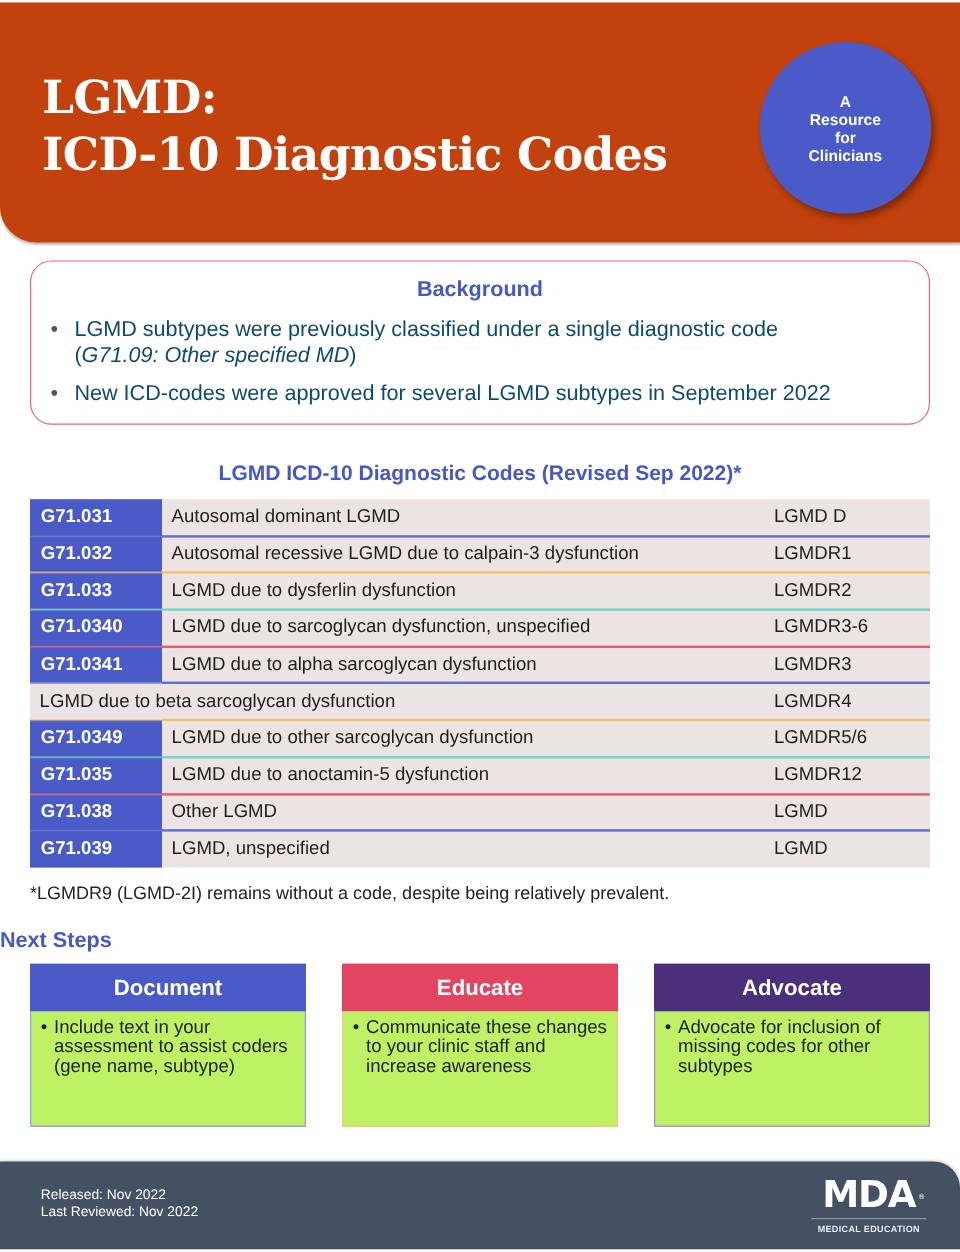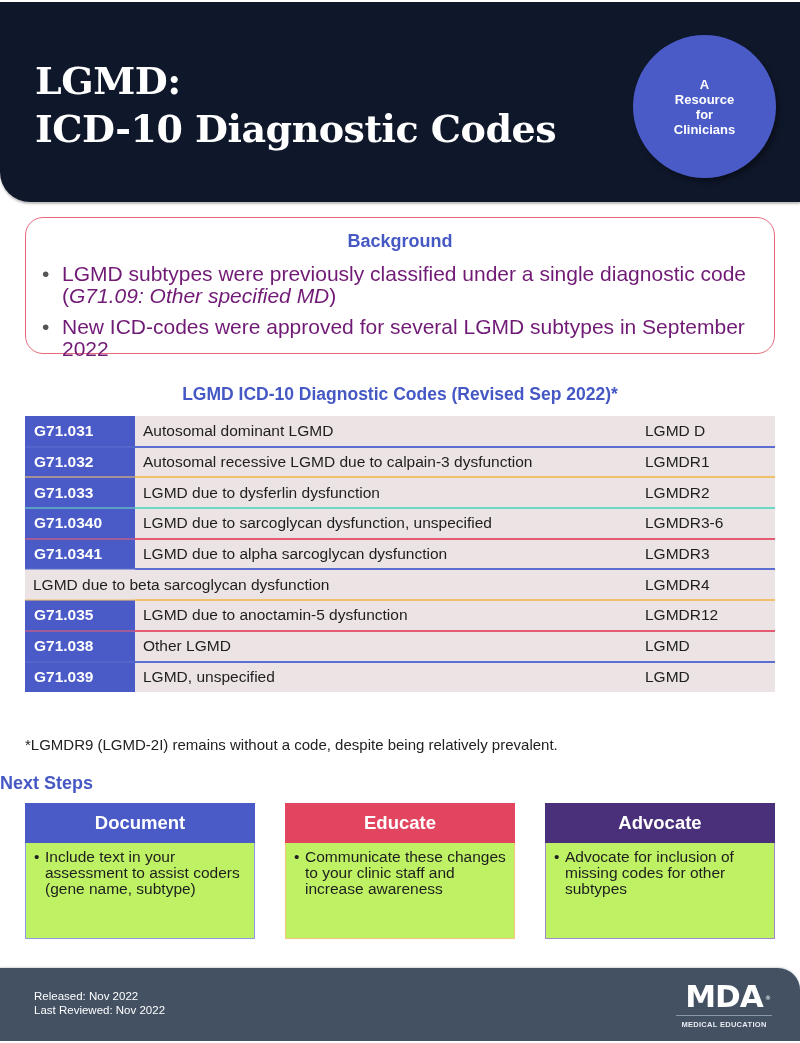--- a/index.html
+++ b/index.html
@@ -1,21 +1,21 @@
 <!DOCTYPE html>
 <html><head>
 <meta charset="utf-8">
 <style>
   * { box-sizing: border-box; margin: 0; padding: 0; }
   html, body { width: 800px; height: 1043px; background: #ffffff; overflow: hidden; }
   body { position: relative; font-family: "Liberation Sans", sans-serif; color: #222; }
 
   .header {
     position: absolute; left: 0; top: 2px; width: 800px; height: 200px;
-    background: #0f172a;
+    background: #c2410c;
     border-bottom-left-radius: 30px;
     box-shadow: 0 2px 2px rgba(0,0,0,0.25);
   }
   .title {
     position: absolute; left: 35px; top: 55px;
     font-family: "DejaVu Serif", "Liberation Serif", serif;
     font-weight: bold; color: #ffffff; font-size: 38px; line-height: 48px;
     letter-spacing: -0.5px;
   }
   .badge {
@@ -28,21 +28,21 @@
 
   .bg-box {
     position: absolute; left: 25px; top: 217px; width: 750px; height: 137px;
     border: 1.5px solid #e56a7c; border-radius: 18px; background: #fff;
   }
   .bg-title {
     position: absolute; left: 0; top: 13px; width: 100%; text-align: center;
     color: #4558c4; font-weight: bold; font-size: 18px;
   }
   .bg-list { position: absolute; left: 14px; top: 45px; right: 14px; list-style: none; }
-  .bg-list li { position: relative; padding-left: 22px; font-size: 21px; color: #701a75; line-height: 22px; margin-bottom: 9px; }
+  .bg-list li { position: relative; padding-left: 22px; font-size: 18px; color: #0c4a6e; line-height: 22px; margin-bottom: 9px; }
   .bg-list li::before { content: "•"; position: absolute; left: 2px; top: 0; color: #555; }
   .bg-list em { font-style: italic; }
 
   .table-title {
     position: absolute; left: 0; top: 384px; width: 800px; text-align: center;
     color: #4558c4; font-weight: bold; font-size: 17.5px;
   }
   .codes-table { position: absolute; left: 25px; top: 416px; width: 750px; }
   .row { position: relative; height: 30.7px; display: flex; background: #ece3e4; }
   .row .code {
@@ -154,20 +154,27 @@
       <div class="divider" style="background: rgb(91, 111, 208);"></div>
       <div class="divider-code" style="background: rgb(91, 111, 208);"></div>
     </div>
     <div class="row">
       <div class="desc">LGMD due to beta sarcoglycan dysfunction</div>
       <div class="sub">LGMDR4</div>
       <div class="divider" style="background: rgb(240, 192, 106);"></div>
       <div class="divider-code" style="background: rgb(240, 192, 106);"></div>
     </div>
     <div class="row">
+      <div class="code">G71.0349</div>
+      <div class="desc">LGMD due to other sarcoglycan dysfunction</div>
+      <div class="sub">LGMDR5/6</div>
+      <div class="divider" style="background: rgb(110, 216, 198);"></div>
+      <div class="divider-code" style="background: rgb(110, 216, 198);"></div>
+    </div>
+    <div class="row">
       <div class="code">G71.035</div>
       <div class="desc">LGMD due to anoctamin-5 dysfunction</div>
       <div class="sub">LGMDR12</div>
       <div class="divider" style="background: rgb(229, 92, 114);"></div>
       <div class="divider-code" style="background: rgb(229, 92, 114);"></div>
     </div>
     <div class="row">
       <div class="code">G71.038</div>
       <div class="desc">Other LGMD</div>
       <div class="sub">LGMD</div>

